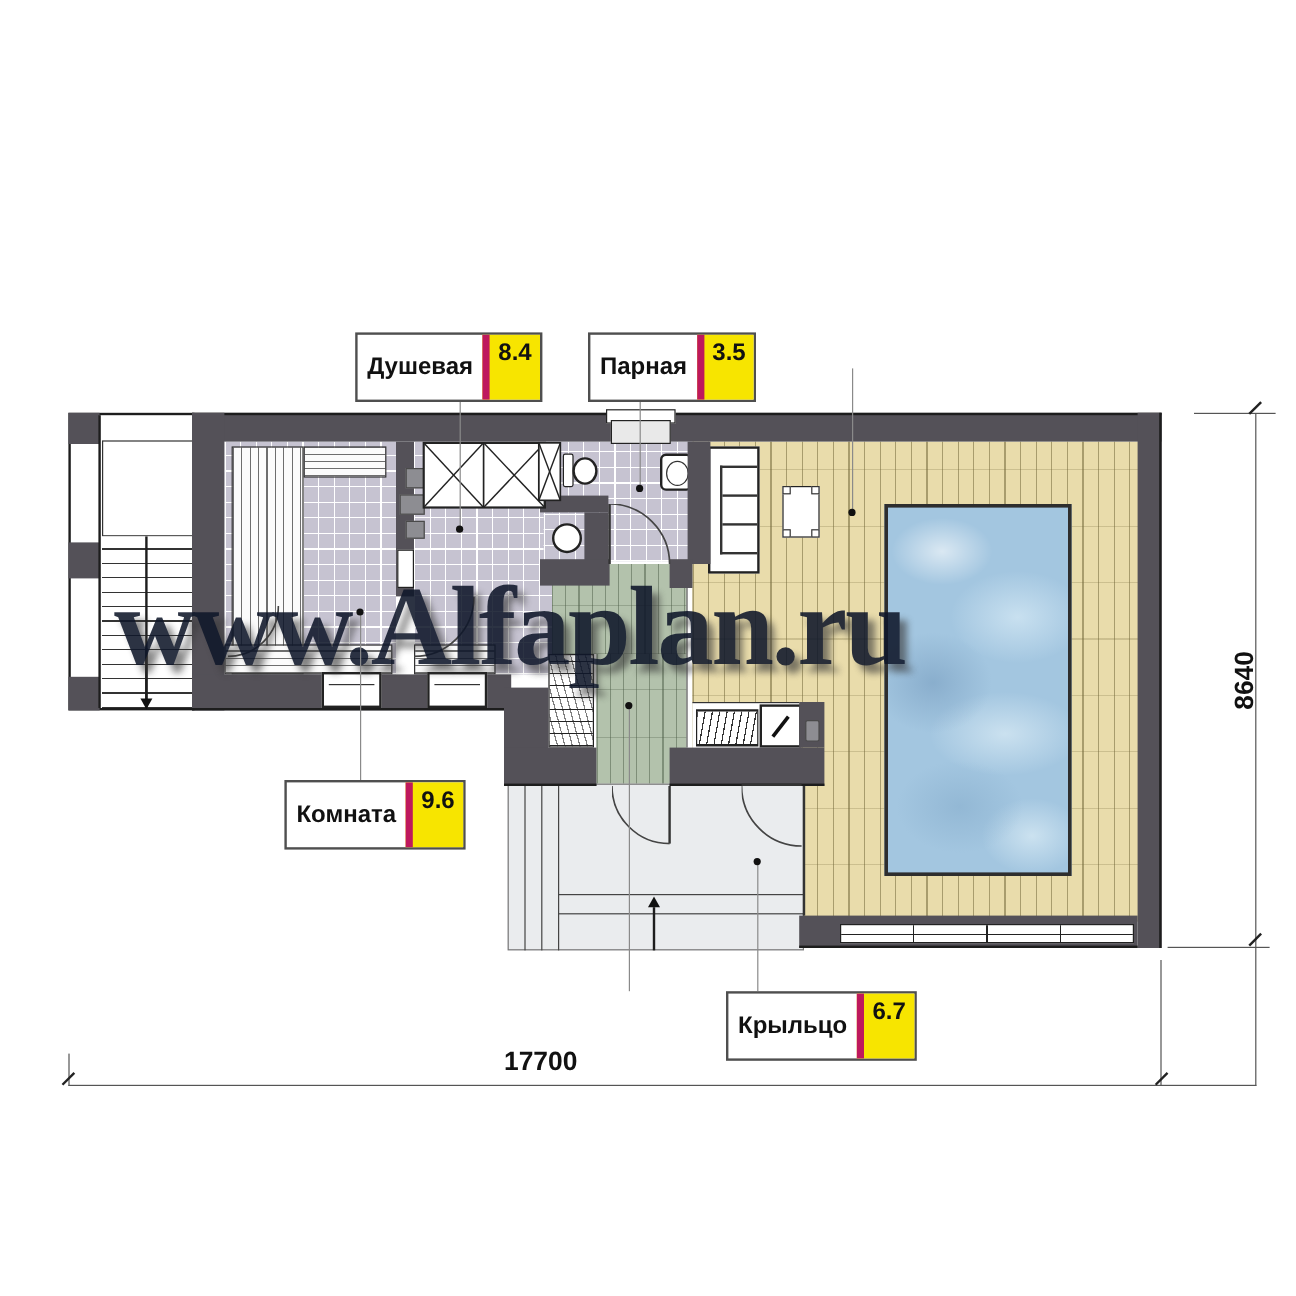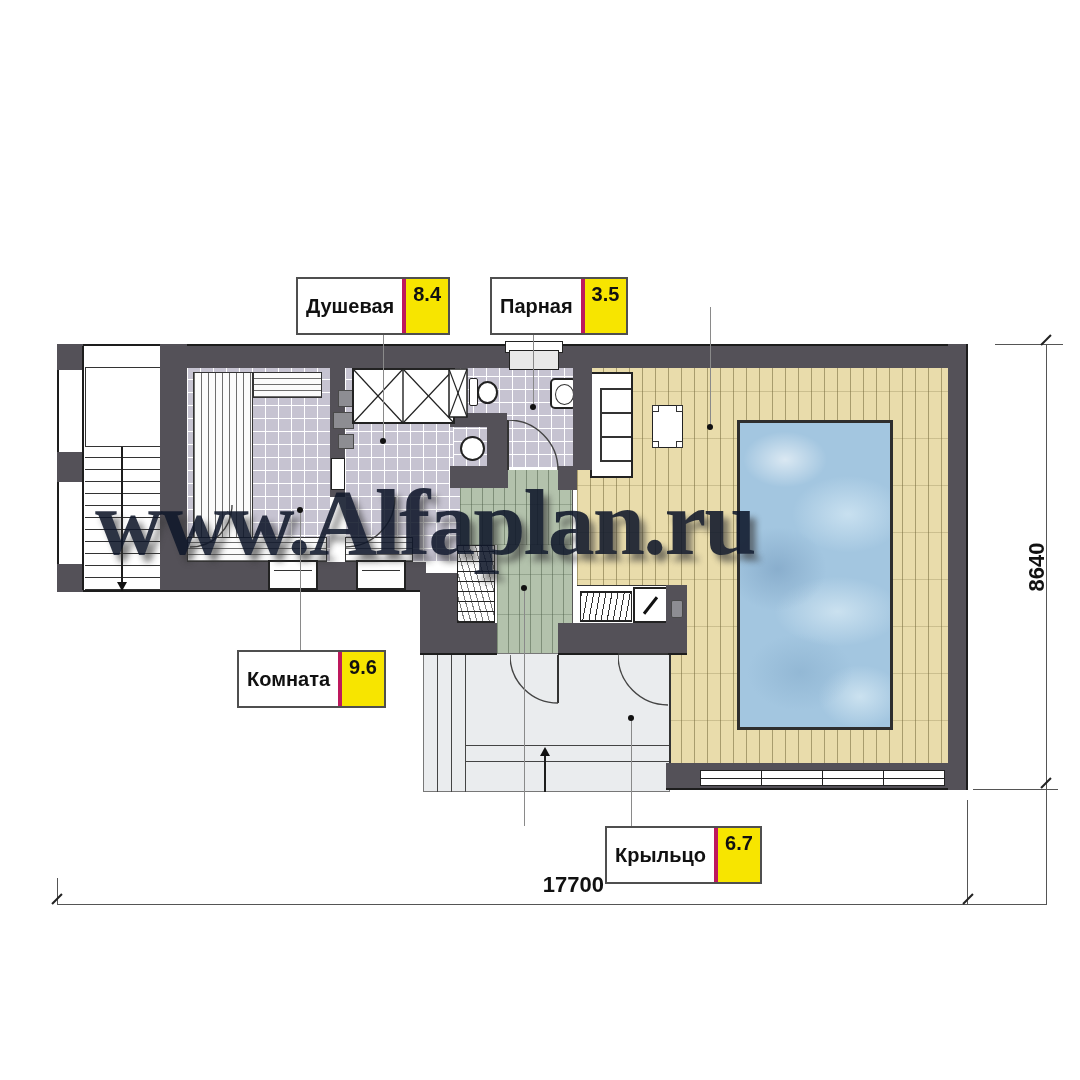--- a/index.html
+++ b/index.html
@@ -53,21 +53,21 @@
       radial-gradient(ellipse 75px 55px at 40% 82%,rgba(140,178,208,.7),transparent 70%),
       radial-gradient(ellipse 60px 45px at 80% 90%,rgba(230,244,250,.6),transparent 70%);}
   .arc{position:absolute;z-index:12;}
   .arc path{fill:none;stroke:#444;stroke-width:1.4;}
   .dot{position:absolute;width:6px;height:6px;border-radius:50%;background:#111;z-index:46;}
   .leader{position:absolute;width:1px;background:#8a8a8a;z-index:45;}
   
   .room-label{position:absolute;display:inline-flex;align-items:stretch;background:#fff;
     border:2px solid #4f4f4f;z-index:60;font-weight:bold;font-size:20px;line-height:1;color:#111;}
   .room-label .name{padding:17px 8px;}
-  .room-label .area{background:var(--label-area-bg);border-left:4px solid #be185d;padding:5px 7px;text-align:center;}
+  .room-label .area{background:var(--label-area-bg);border-left:6px solid #be185d;padding:5px 7px;text-align:center;}
   .title{position:absolute;left:408px;top:182px;width:300px;text-align:center;
     font-weight:bold;font-size:23px;color:#111;z-index:60;}
   .dimtext{position:absolute;font-weight:bold;font-size:22px;color:#111;z-index:60;}
   .tick{position:absolute;width:14px;height:2px;background:#222;transform:rotate(-45deg);z-index:46;}
   .watermark{position:absolute;left:95px;top:468px;width:920px;z-index:40;white-space:nowrap;
     font-family:"Liberation Serif",serif;font-weight:bold;font-size:94px;letter-spacing:-2px;
     color:#0f172a;opacity:.88;text-shadow:6px 7px 6px rgba(55,55,55,.7);}
   .sofa-line{position:absolute;background:#333;}
   .leg{position:absolute;width:7px;height:7px;background:#fff;border:1px solid #333;box-sizing:border-box;}
   .pen{position:absolute;left:14px;top:6px;width:3px;height:21px;background:#111;transform:rotate(38deg);}
@@ -236,21 +236,21 @@
   </div>
   <div class="room-label" style="left:237px;top:650px;">
     <span class="name">Комната</span>
     <span class="area">9.6</span>
   </div>
   <div class="room-label" style="left:605px;top:826px;">
     <span class="name">Крыльцо</span>
     <span class="area">6.7</span>
   </div>
 
-  <div class="dimtext" style="left:404px;top:872px;width:200px;text-align:right;">17700</div>
+  <div class="dimtext" style="left:420px;top:872px;width:200px;text-align:left;">17700</div>
   <div class="grayline" style="left:57px;top:904px;width:990px;height:1px;"></div>
   <div class="grayline" style="left:1046px;top:345px;width:1px;height:560px;"></div>
   <div class="grayline" style="left:995px;top:344px;width:68px;height:1px;"></div>
   <div class="grayline" style="left:973px;top:789px;width:85px;height:1px;"></div>
   <div class="grayline" style="left:57px;top:878px;width:1px;height:27px;"></div>
   <div class="grayline" style="left:967px;top:800px;width:1px;height:105px;"></div>
   <div class="tick" style="left:50px;top:898px;"></div>
   <div class="tick" style="left:961px;top:898px;"></div>
   <div class="tick" style="left:1039px;top:339px;"></div>
   <div class="tick" style="left:1039px;top:782px;"></div>

